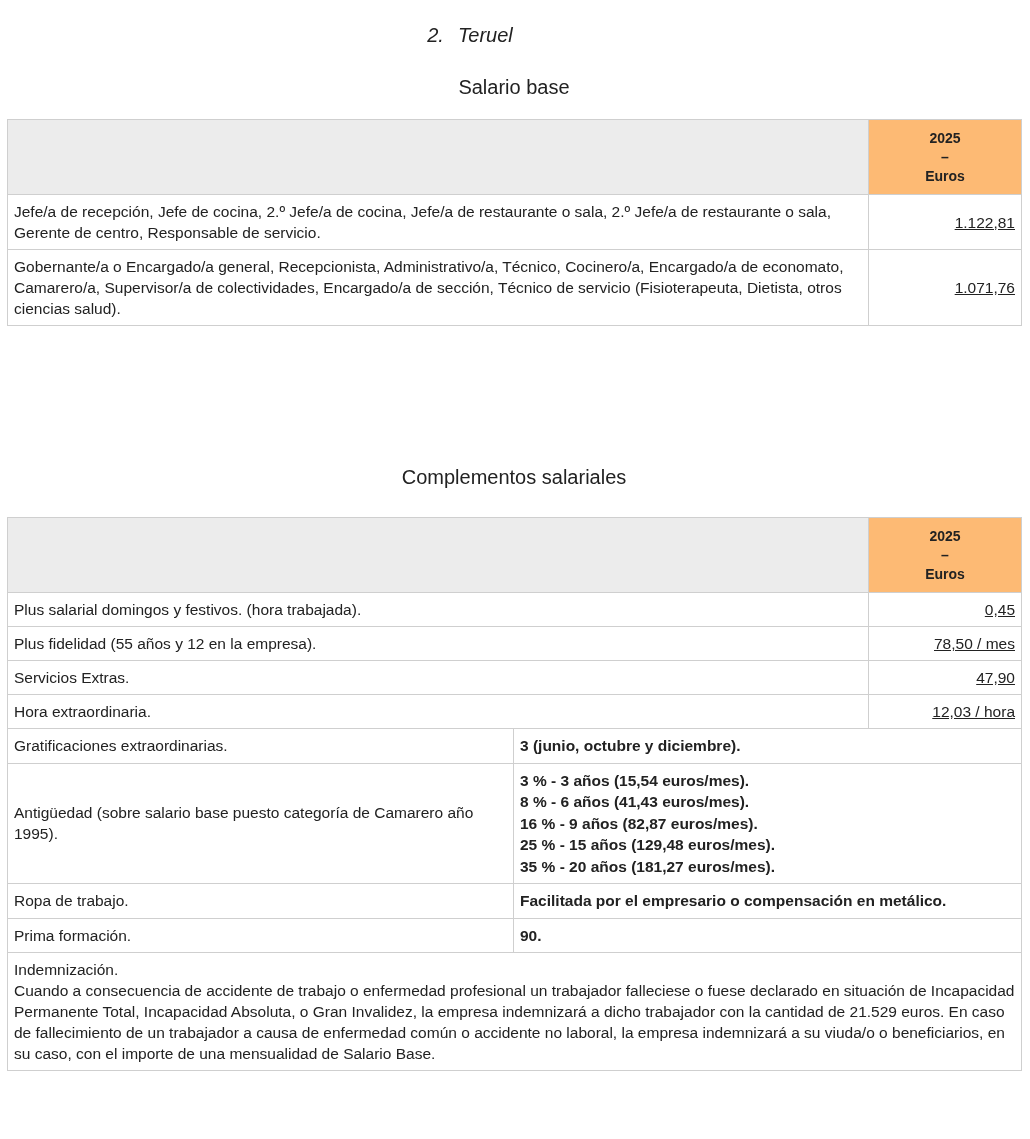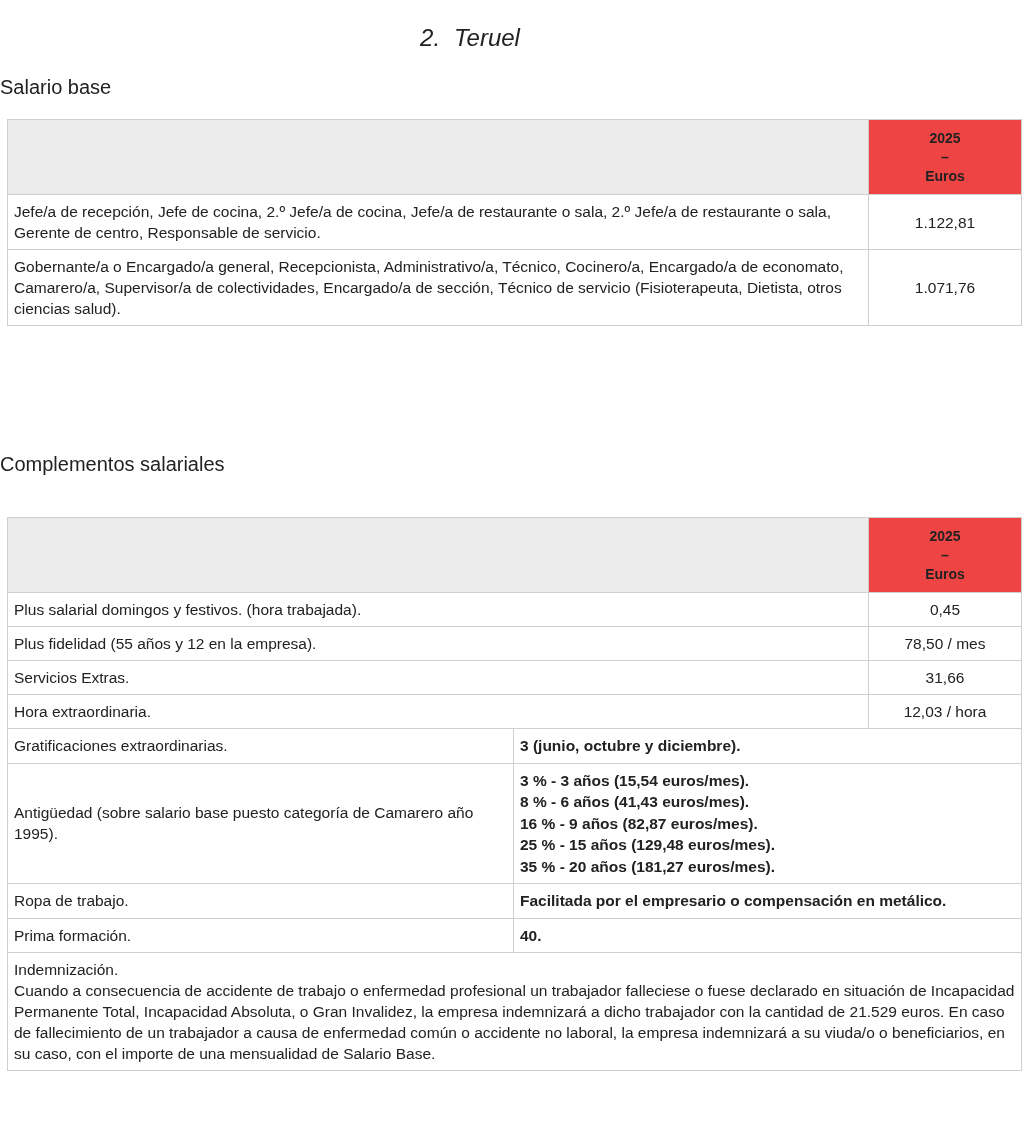--- a/index.html
+++ b/index.html
@@ -2,41 +2,41 @@
 <html><head>
 <meta charset="utf-8">
 <style>
   html, body { margin: 0; padding: 0; background: #ffffff; }
   body {
     width: 1030px; height: 1139px; position: relative; overflow: hidden;
     font-family: "Liberation Sans", sans-serif; color: #222222; font-size: 15.5px;
   }
   .heading-italic {
     position: absolute; top: 24px; left: 0; width: 940px; text-align: center;
-    font-style: italic; font-size: 24px; color: #222;
+    font-style: italic; font-size: 20px; color: #222;
   }
   .heading-italic .num { margin-right: 14px; }
   .section-title {
-    position: absolute; left: 0; width: 1028px; 
+    position: absolute; left: 0; width: 1028px; text-align: center;
     font-size: 20px; color: #222;
   }
   table {
     position: absolute; left: 7px; width: 1014px;
     border-collapse: collapse; table-layout: fixed;
   }
   td, th {
     border: 1px solid #cfcfcf; padding: 6px 6px; vertical-align: middle;
     line-height: 21px; font-size: 15.5px; color: #222;
   }
   th {
-    background: #ef4444; font-weight: bold; font-size: 14px; text-align: center;
+    background: #fdba74; font-weight: bold; font-size: 14px; text-align: center;
     line-height: 19px; height: 62px;
   }
   th.empty { background: #ececec; }
-  td.val { text-align: center; }
+  td.val { text-align: right; text-decoration: underline; }
   .multi div { line-height: 21.5px; font-weight: bold; }
 </style>
 </head>
 <body>
 
 <div class="heading-italic">
   <span class="num">2.</span><span>Teruel</span>
 </div>
 
 <div class="section-title" style="top:76px;">Salario base</div>
@@ -61,21 +61,21 @@
         <td>Jefe/a de recepción, Jefe de cocina, 2.º Jefe/a de cocina, Jefe/a de restaurante o sala, 2.º Jefe/a de restaurante o sala, Gerente de centro, Responsable de servicio.</td>
         <td class="val">1.122,81</td>
       </tr>
       <tr>
         <td>Gobernante/a o Encargado/a general, Recepcionista, Administrativo/a, Técnico, Cocinero/a, Encargado/a de economato, Camarero/a, Supervisor/a de colectividades, Encargado/a de sección, Técnico de servicio (Fisioterapeuta, Dietista, otros ciencias salud).</td>
         <td class="val">1.071,76</td>
       </tr>
     </tbody>
 </table>
 
-<div class="section-title" style="top:453px;">Complementos salariales</div>
+<div class="section-title" style="top:466px;">Complementos salariales</div>
 
 <table style="top:517px;">
   <colgroup>
       <col style="width:506px">
       <col style="width:355px">
       <col style="width:153px">
     </colgroup>
   <thead>
     <tr>
       <th class="empty" colspan="2"></th>
@@ -90,21 +90,21 @@
       <tr>
         <td colspan="2">Plus salarial domingos y festivos. (hora trabajada).</td>
         <td class="val">0,45</td>
       </tr>
       <tr>
         <td colspan="2">Plus fidelidad (55 años y 12 en la empresa).</td>
         <td class="val">78,50 / mes</td>
       </tr>
       <tr>
         <td colspan="2">Servicios Extras.</td>
-        <td class="val">31,66</td>
+        <td class="val">47,90</td>
       </tr>
       <tr>
         <td colspan="2">Hora extraordinaria.</td>
         <td class="val">12,03 / hora</td>
       </tr>
       <tr>
         <td>Gratificaciones extraordinarias.</td>
         <td colspan="2" class="multi">
           <div>3 (junio, octubre y diciembre).</div>
         </td>
@@ -121,21 +121,21 @@
       </tr>
       <tr>
         <td>Ropa de trabajo.</td>
         <td colspan="2" class="multi">
           <div>Facilitada por el empresario o compensación en metálico.</div>
         </td>
       </tr>
       <tr>
         <td>Prima formación.</td>
         <td colspan="2" class="multi">
-          <div>40.</div>
+          <div>90.</div>
         </td>
       </tr>
       <tr>
         <td colspan="3">
           <div>Indemnización.</div>
           <div>Cuando a consecuencia de accidente de trabajo o enfermedad profesional un trabajador falleciese o fuese declarado en situación de Incapacidad Permanente Total, Incapacidad Absoluta, o Gran Invalidez, la empresa indemnizará a dicho trabajador con la cantidad de 21.529 euros. En caso de fallecimiento de un trabajador a causa de enfermedad común o accidente no laboral, la empresa indemnizará a su viuda/o o beneficiarios, en su caso, con el importe de una mensualidad de Salario Base.</div>
         </td>
       </tr>
     </tbody>
 </table>

